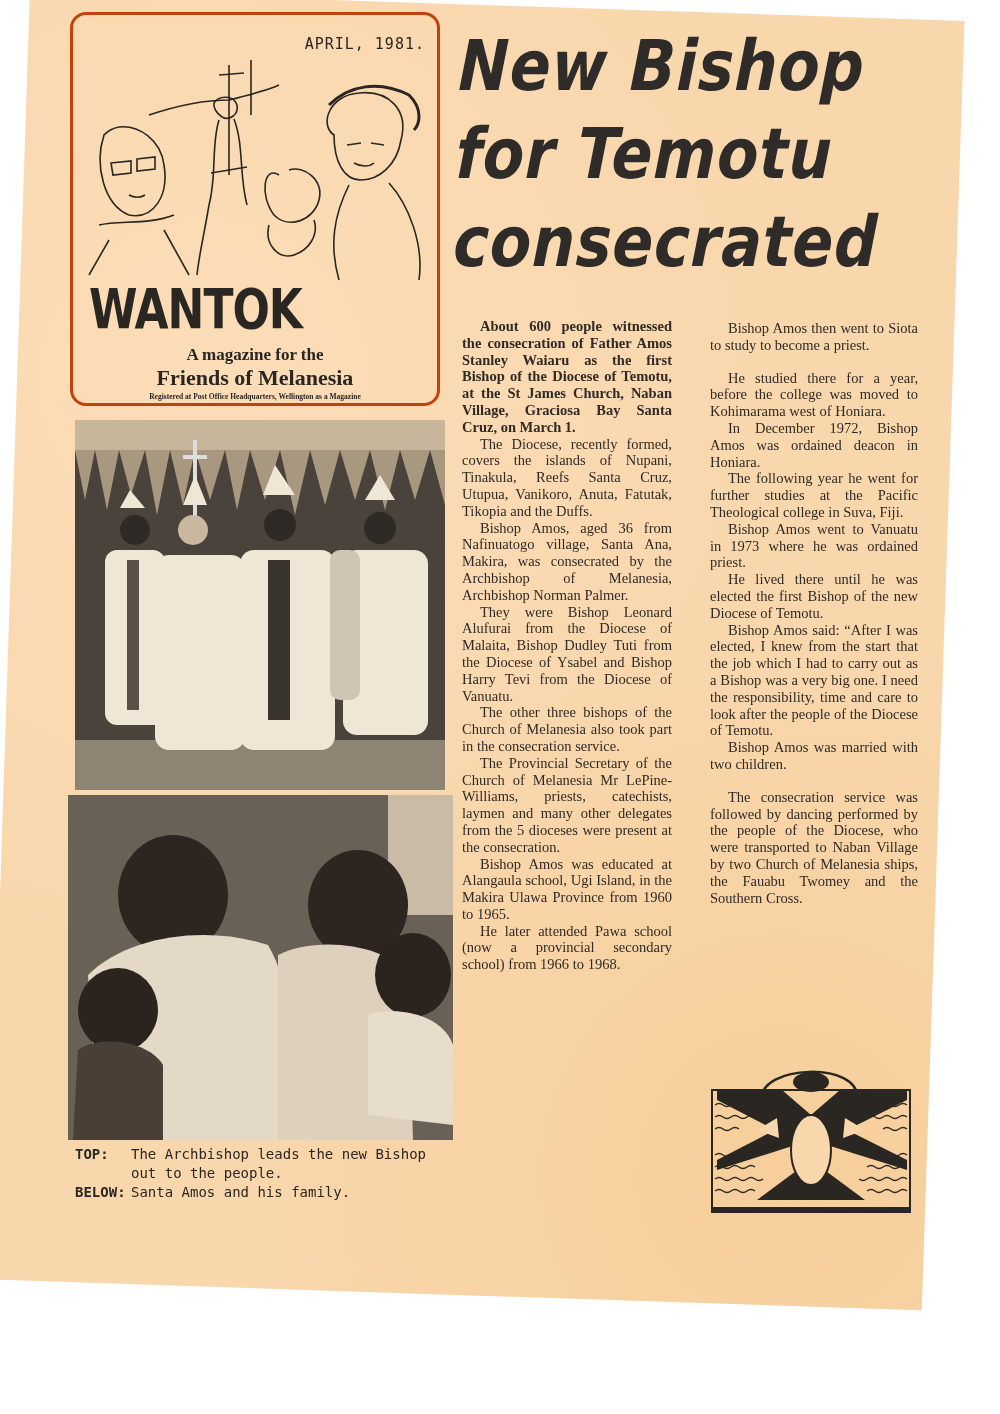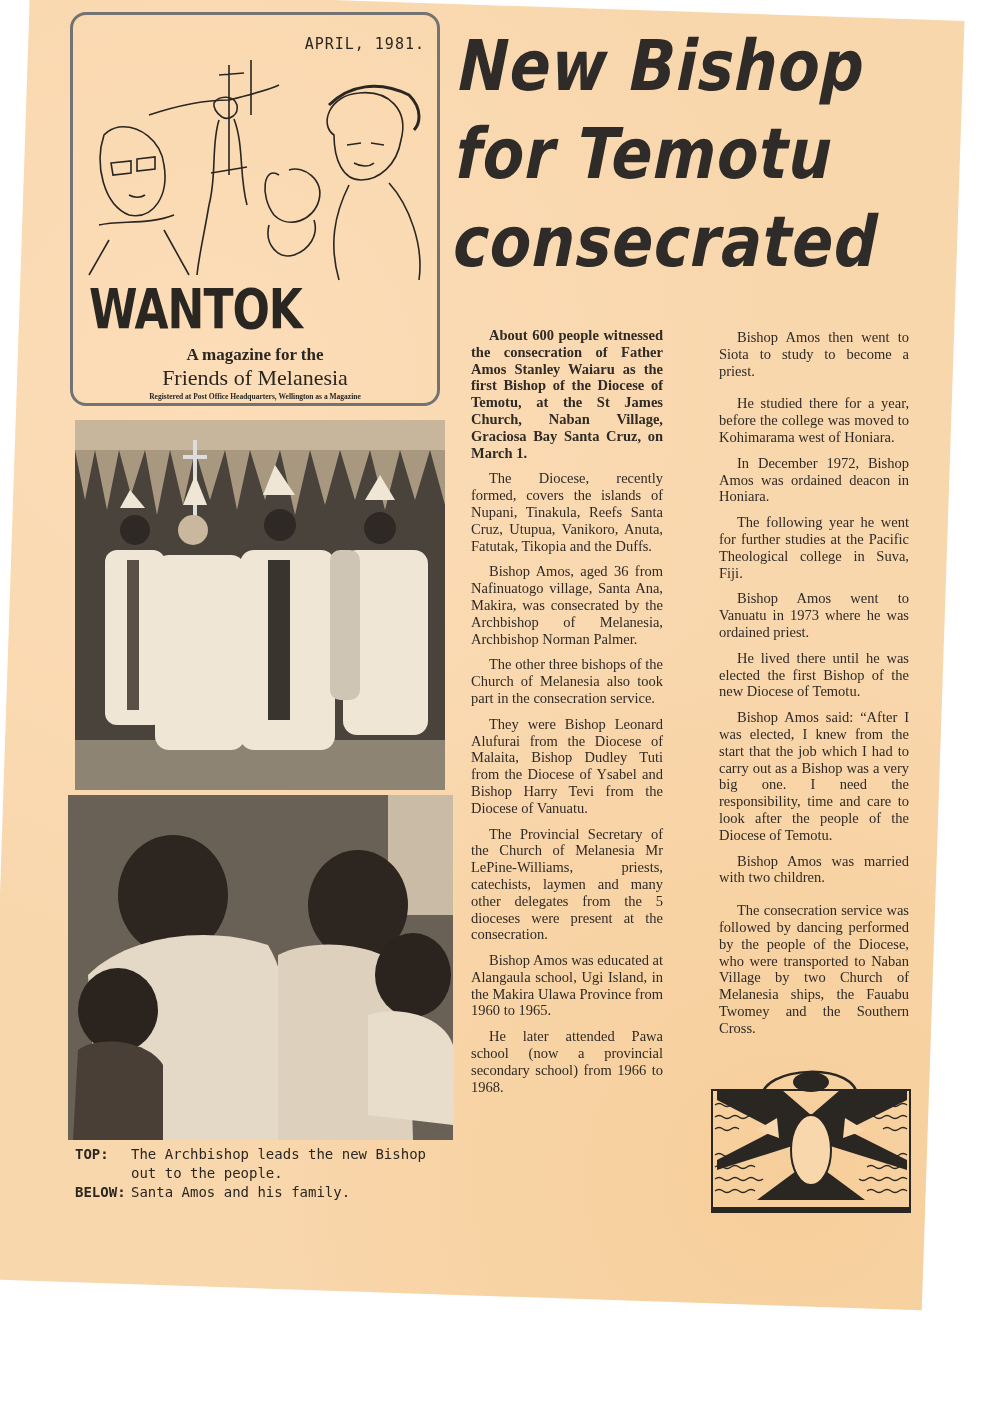--- a/index.html
+++ b/index.html
@@ -13,39 +13,39 @@
     background-image:
       radial-gradient(circle at 85% 90%, rgba(240,190,120,0.35), transparent 40%),
       radial-gradient(circle at 20% 30%, rgba(255,230,200,0.4), transparent 50%);
     transform: rotate(1.9deg); transform-origin: 0 0;
   }
   .content { position:absolute; left:0; top:0; width:1000px; height:1414px; }
 
   
   .masthead {
     position:absolute; left:70px; top:12px; width:370px; height:394px;
-    border:3px solid #737373; border-radius:16px; box-sizing:border-box;
+    border:3px solid #c2410c; border-radius:16px; box-sizing:border-box;
   }
   .masthead .date {
     position:absolute; right:12px; top:20px;
     font-family:"DejaVu Sans Mono", monospace; font-size:15px; letter-spacing:1px;
   }
   .masthead svg.sketch { position:absolute; left:6px; top:40px; }
   .masthead .logo {
     position:absolute; left:16px; top:262px;
     font-family:"DejaVu Sans", sans-serif; font-weight:bold; font-size:44px; letter-spacing:-1px;
     color:#2a2622; transform:scaleY(1.25); transform-origin:left top;
   }
   .masthead .tag1 {
     position:absolute; left:0; right:0; top:330px; text-align:center;
     font-weight:bold; font-size:17px;
   }
   .masthead .tag2 {
     position:absolute; left:0; right:0; top:350px; text-align:center;
-    font-weight:normal; font-size:22px;
+    font-weight:bold; font-size:22px;
   }
   .masthead .tag3 {
     position:absolute; left:0; right:0; top:377px; text-align:center;
     font-family:Liberation Serif, serif; font-weight:bold; font-size:7.5px;
   }
 
   
   .headline {
     position:absolute; left:460px; top:22px; width:480px;
     font-family:"DejaVu Sans", sans-serif; font-weight:bold; font-style:italic;
@@ -67,21 +67,21 @@
     font-family:"DejaVu Sans Mono", monospace; font-size:14px; line-height:19px;
   }
   .captions .row { display:flex; }
   .captions .lbl { width:56px; font-weight:bold; flex:none; }
 
   
   .col {
     position:absolute; font-size:14.5px; line-height:16.8px; text-align:justify;
     color:#2f2a26;
   }
-  .col p { margin:9px; text-indent:18px; }
+  .col p { margin:0; text-indent:18px; }
   .col p.lead { font-weight:bold; }
   .col p.gap { margin-top:16px; }
   .col1 { left:462px; top:318px; width:210px; }
   .col2 { left:710px; top:320px; width:208px; }
 
   .emblem { position:absolute; left:707px; top:1060px; width:208px; height:155px; }
 </style>
 </head>
 <body>
 
@@ -186,22 +186,22 @@
     <div class="row">
       <span class="lbl">BELOW:</span>
       <span>Santa Amos and his family.</span>
     </div>
   </div>
 
   <div class="col col1">
     <p class="lead">About 600 people witnessed the consecration of Father Amos Stanley Waiaru as the first Bishop of the Diocese of Temotu, at the St James Church, Naban Village, Graciosa Bay Santa Cruz, on March 1.</p>
     <p>The Diocese, recently formed, covers the islands of Nupani, Tinakula, Reefs Santa Cruz, Utupua, Vanikoro, Anuta, Fatutak, Tikopia and the Duffs.</p>
     <p>Bishop Amos, aged 36 from Nafinuatogo village, Santa Ana, Makira, was consecrated by the Archbishop of Melanesia, Archbishop Norman Palmer.</p>
+    <p>They were Bishop Leonard Alufurai from the Diocese of Malaita, Bishop Dudley Tuti from the Diocese of Ysabel and Bishop Harry Tevi from the Diocese of Vanuatu.</p>
     <p>The other three bishops of the Church of Melanesia also took part in the consecration service.</p>
-    <p>They were Bishop Leonard Alufurai from the Diocese of Malaita, Bishop Dudley Tuti from the Diocese of Ysabel and Bishop Harry Tevi from the Diocese of Vanuatu.</p>
     <p>The Provincial Secretary of the Church of Melanesia Mr LePine-Williams, priests, catechists, laymen and many other delegates from the 5 dioceses were present at the consecration.</p>
     <p>Bishop Amos was educated at Alangaula school, Ugi Island, in the Makira Ulawa Province from 1960 to 1965.</p>
     <p>He later attended Pawa school (now a provincial secondary school) from 1966 to 1968.</p>
   </div>
 
   <div class="col col2">
     <p>Bishop Amos then went to Siota to study to become a priest.</p>
     <p class="gap">He studied there for a year, before the college was moved to Kohimarama west of Honiara.</p>
     <p>In December 1972, Bishop Amos was ordained deacon in Honiara.</p>
     <p>The following year he went for further studies at the Pacific Theological college in Suva, Fiji.</p>

